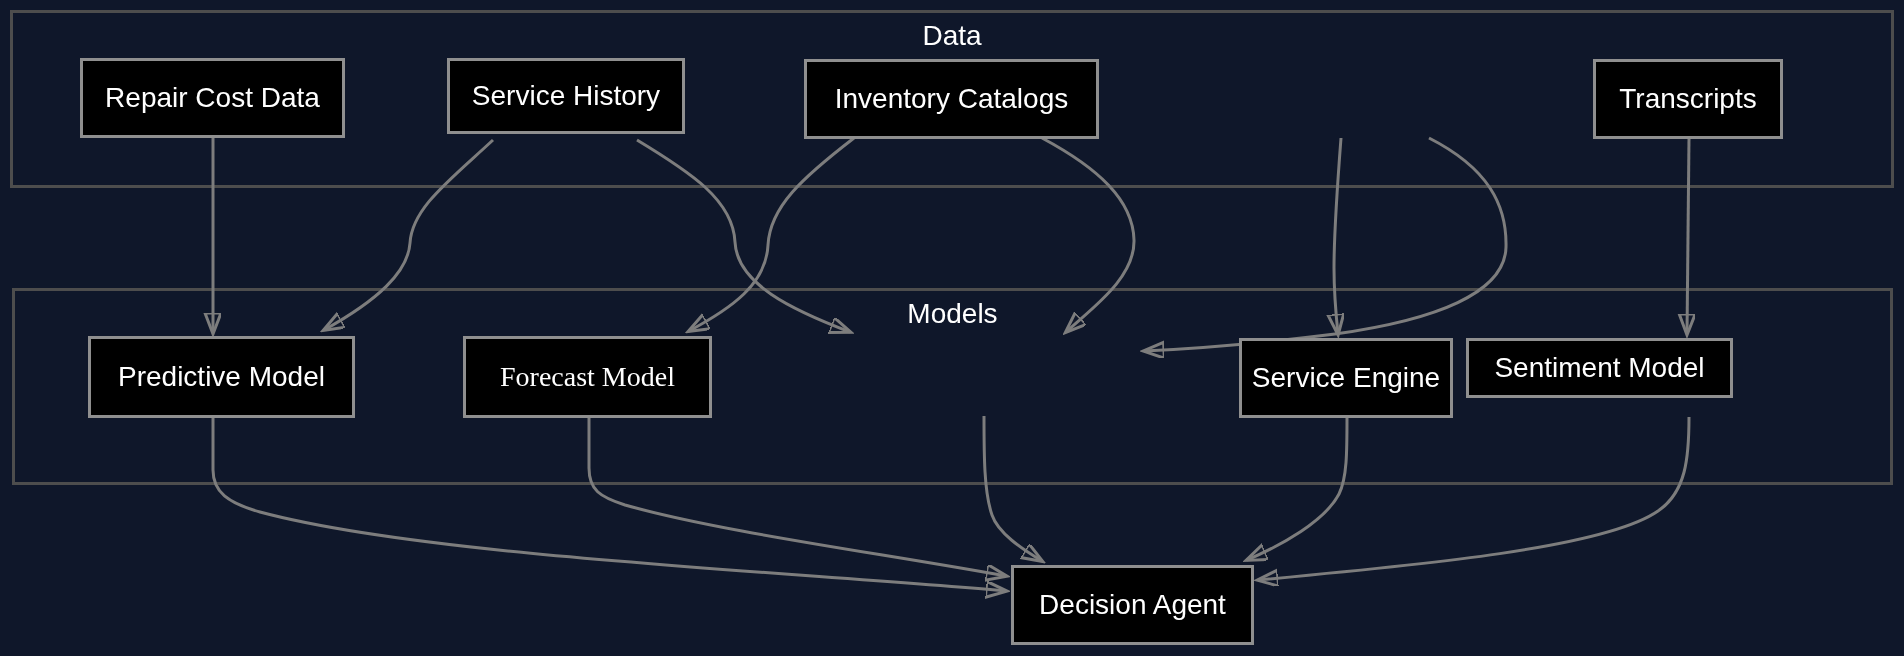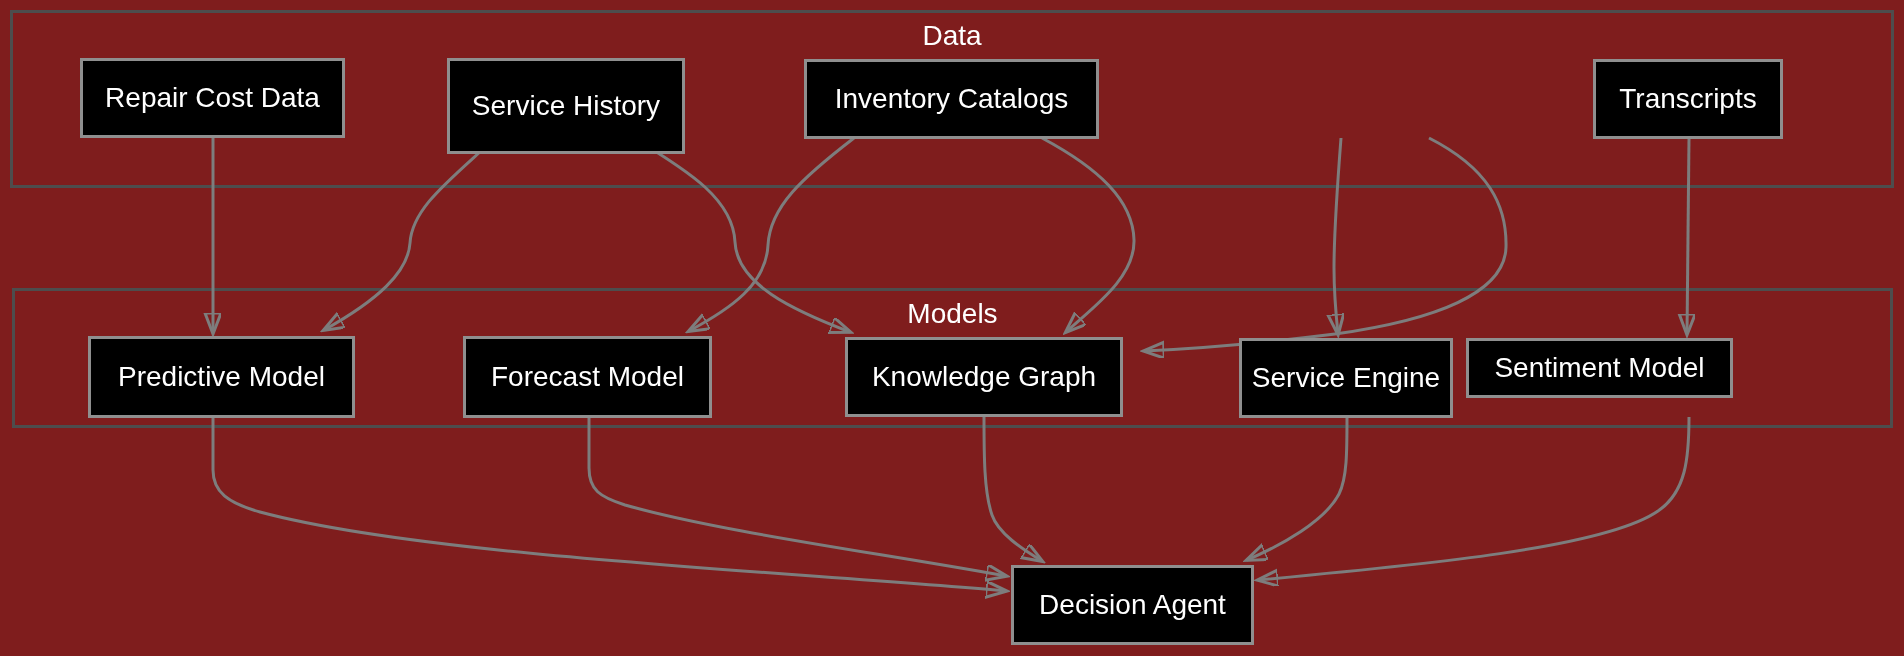--- a/index.html
+++ b/index.html
@@ -4,21 +4,21 @@
 <style>
   html, body {
     margin: 0;
     padding: 0;
     background: #000000;
   }
   #canvas {
     position: relative;
     width: 1904px;
     height: 656px;
-    background: #7f1d1d;
+    background: #0f172a;
     font-family: "Liberation Sans", "DejaVu Sans", sans-serif;
     overflow: hidden;
   }
   .cluster {
     position: absolute;
     border: 3px solid #4d4d4d;
     box-sizing: border-box;
     background: transparent;
   }
   .cluster-label {
@@ -58,21 +58,21 @@
   }
 </style>
 </head>
 <body>
 
 <div id="canvas">
 
   <div class="cluster" style="left:10px; top:10px; width:1884px; height:178px;">
     <div class="cluster-label">Data</div>
   </div>
-  <div class="cluster" style="left:12px; top:288px; width:1881px; height:140px;">
+  <div class="cluster" style="left:12px; top:288px; width:1881px; height:197px;">
     <div class="cluster-label">Models</div>
   </div>
 
   <svg id="edges" width="1904" height="656" viewBox="0 0 1904 656">
     <defs>
       <marker id="arrow" markerUnits="userSpaceOnUse" markerWidth="24" markerHeight="18" refX="20" refY="8" orient="auto">
         <path d="M0,0 L21,8 L0,16 z" fill="#7d7d7d" stroke="none"></path>
       </marker>
     </defs>
     <path d="M213,137 L213,333" marker-end="url(#arrow)"></path>
@@ -86,38 +86,35 @@
     <path d="M213,418 L213,470 C213,492 228,503 260,512 C420,555 762,570 1006,591" marker-end="url(#arrow)"></path>
     <path d="M589,418 L589,468 C589,490 600,497 625,505 C720,532 880,553 1006,576" marker-end="url(#arrow)"></path>
     <path d="M984,416 C984,455 984,492 992,515 C998,533 1022,549 1042,561" marker-end="url(#arrow)"></path>
     <path d="M1347,417 C1347,452 1347,478 1339,494 C1325,521 1282,545 1247,560" marker-end="url(#arrow)"></path>
     <path d="M1689,417 C1689,458 1686,492 1658,511 C1605,548 1420,565 1258,580" marker-end="url(#arrow)"></path>
   </svg>
 
   <div class="node" style="left:80px; top:58px; width:265px; height:80px;">
     <span>Repair Cost Data</span>
   </div>
-  <div class="node" style="left:447px; top:58px; width:238px; height:96px;">
+  <div class="node" style="left:447px; top:58px; width:238px; height:76px;">
     <span>Service History</span>
   </div>
   <div class="node" style="left:804px; top:59px; width:295px; height:80px;">
     <span>Inventory Catalogs</span>
   </div>
   <div class="node" style="left:1593px; top:59px; width:190px; height:80px;">
     <span>Transcripts</span>
   </div>
 
   <div class="node" style="left:88px; top:336px; width:267px; height:82px;">
     <span>Predictive Model</span>
   </div>
-  <div class="node" style="left:463px; top:336px; width:249px; height:82px;">
+  <div class="node" style="left:463px; top:336px; width:249px; height:82px;font-family:Liberation Serif, serif;">
     <span>Forecast Model</span>
-  </div>
-  <div class="node" style="left:845px; top:337px; width:278px; height:80px;">
-    <span>Knowledge Graph</span>
   </div>
   <div class="node" style="left:1239px; top:338px; width:214px; height:80px;">
     <span>Service Engine</span>
   </div>
   <div class="node" style="left:1466px; top:338px; width:267px; height:60px;">
     <span>Sentiment Model</span>
   </div>
 
   <div class="node" style="left:1011px; top:565px; width:243px; height:80px;text-align:right;">
     <span>Decision Agent</span>

